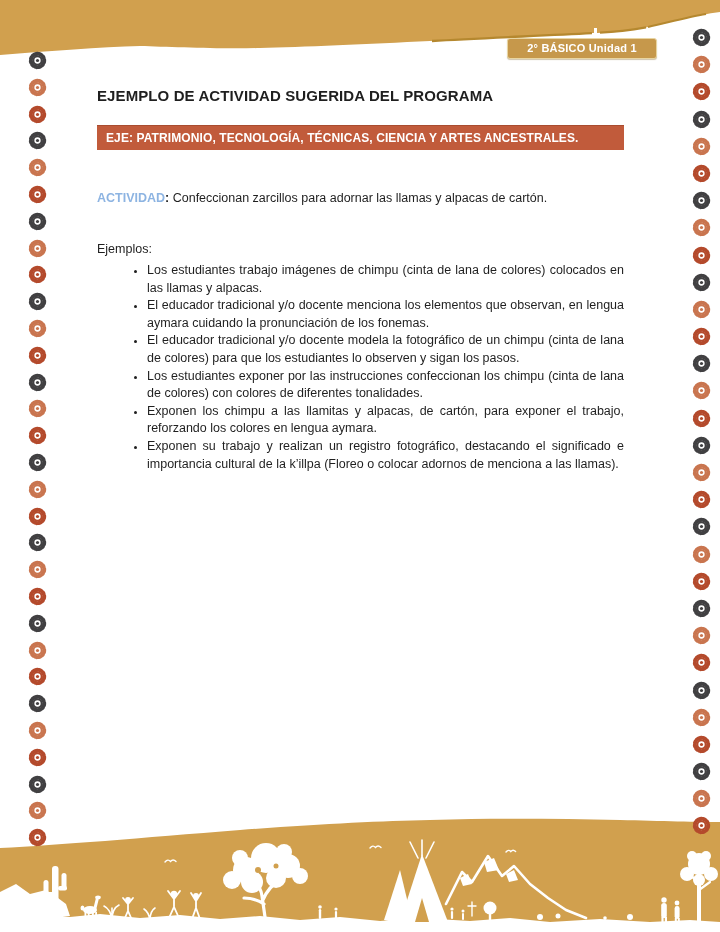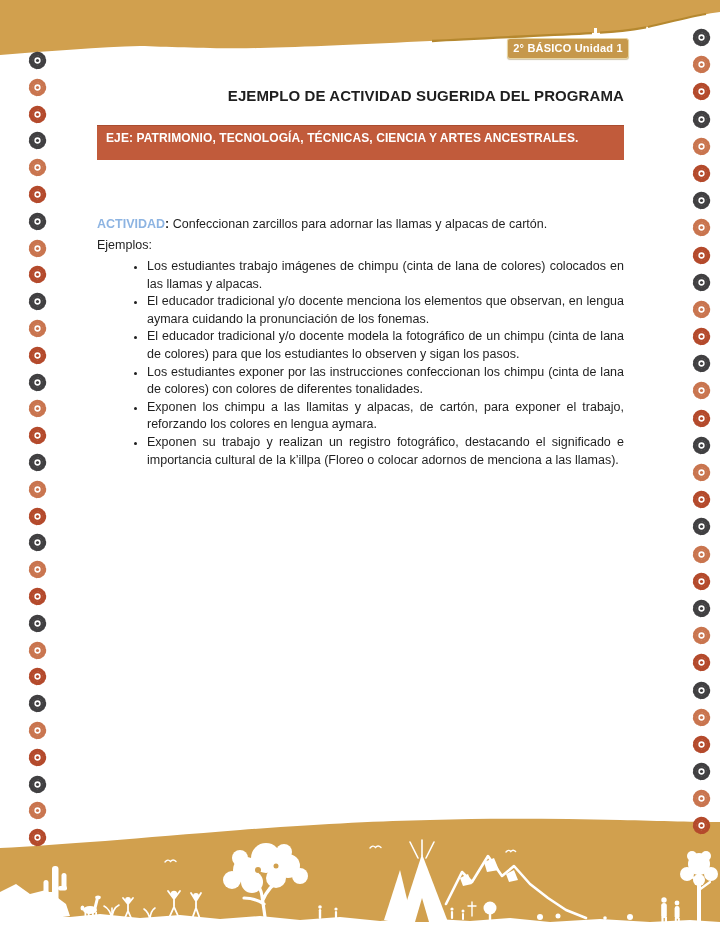--- a/index.html
+++ b/index.html
@@ -19,47 +19,47 @@
   body{
     position:relative;
     background:#ffffff;
     font-family:"Liberation Sans", sans-serif;
     color:var(--ink);
     overflow:hidden;
   }
   .top-band{position:absolute;top:0;left:0;width:720px;height:70px;z-index:1;}
   .bottom-band{position:absolute;bottom:0;left:0;width:720px;height:120px;z-index:1;}
   .badge{
-    position:absolute;top:38px;left:507px;width:122px;height:21px;z-index:3;
+    position:absolute;top:38px;left:507px;width:150px;height:21px;z-index:3;
     background:var(--badge);
     border:1px solid var(--badge-border);
     border-radius:3px;
     color:#ffffff;font-size:11px;font-weight:bold;
     text-align:center;line-height:19px;letter-spacing:.2px;
     box-shadow:0 1px 1px rgba(120,86,20,.35);
   }
   .orn-col{position:absolute;z-index:2;display:flex;flex-direction:column;}
   #orn-left{top:50px;left:27px;gap:5.8px;}
   #orn-right{top:27px;left:691px;gap:6.2px;}
   .orn-col svg{display:block;}
   .doc{position:absolute;top:86px;left:97px;width:527px;z-index:4;}
   .title{
-    text-align:right;font-weight:bold;font-size:15px;line-height:20px;
+    text-align:left;font-weight:bold;font-size:15px;line-height:20px;
     color:var(--ink);letter-spacing:.1px;
   }
   .eje-banner{
     margin-top:19px;background:var(--banner);color:#fff;
     font-weight:bold;font-size:12px;line-height:14px;
-    padding:5px 8px 15px 9px;letter-spacing:.1px;
+    padding:5px 8px 5px 9px;letter-spacing:.1px;
     border-top:1px solid #a94c30;
   }
-  .activity-line{margin-top:56px;font-size:12.5px;line-height:17px;}
+  .activity-line{margin-top:40px;font-size:12.5px;line-height:17px;}
   .activity-label{color:var(--blue);font-weight:bold;}
   .activity-colon{font-weight:bold;color:var(--ink);}
-  .examples-label{margin-top:4px;font-size:12.5px;line-height:17px;}
+  .examples-label{margin-top:34px;font-size:12.5px;line-height:17px;}
   ul.examples-list{
     margin-top:4px;padding-left:50px;list-style-type:disc;
   }
   ul.examples-list li{
     font-size:12.5px;line-height:17.6px;text-align:justify;color:var(--ink);
   }
   ul.examples-list li::marker{font-size:11px;}
   .seg-b{font-weight:normal;}
 </style>
 </head>

